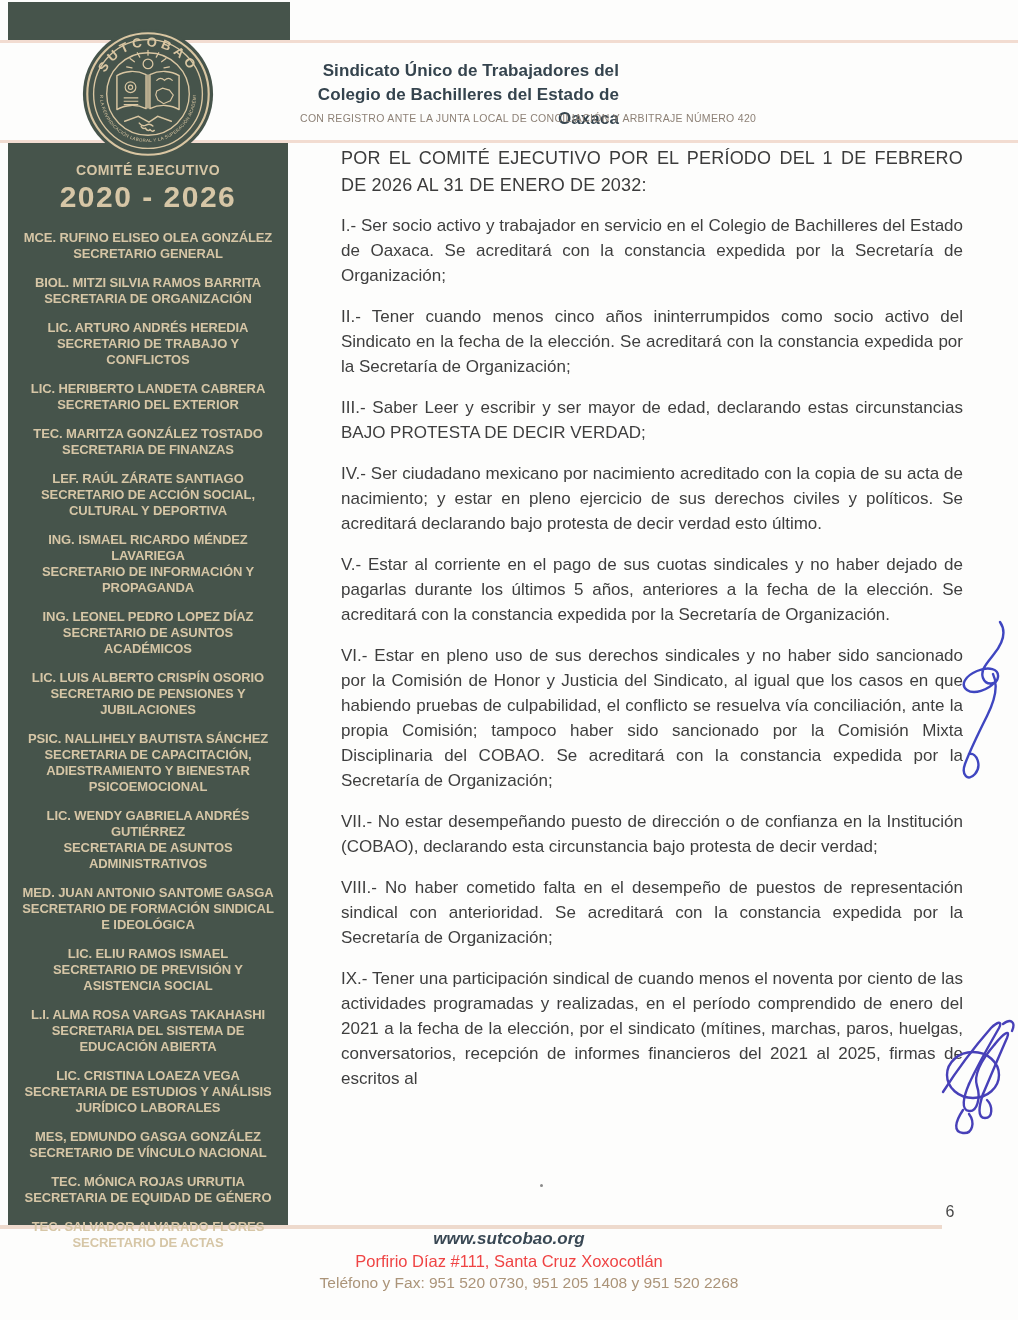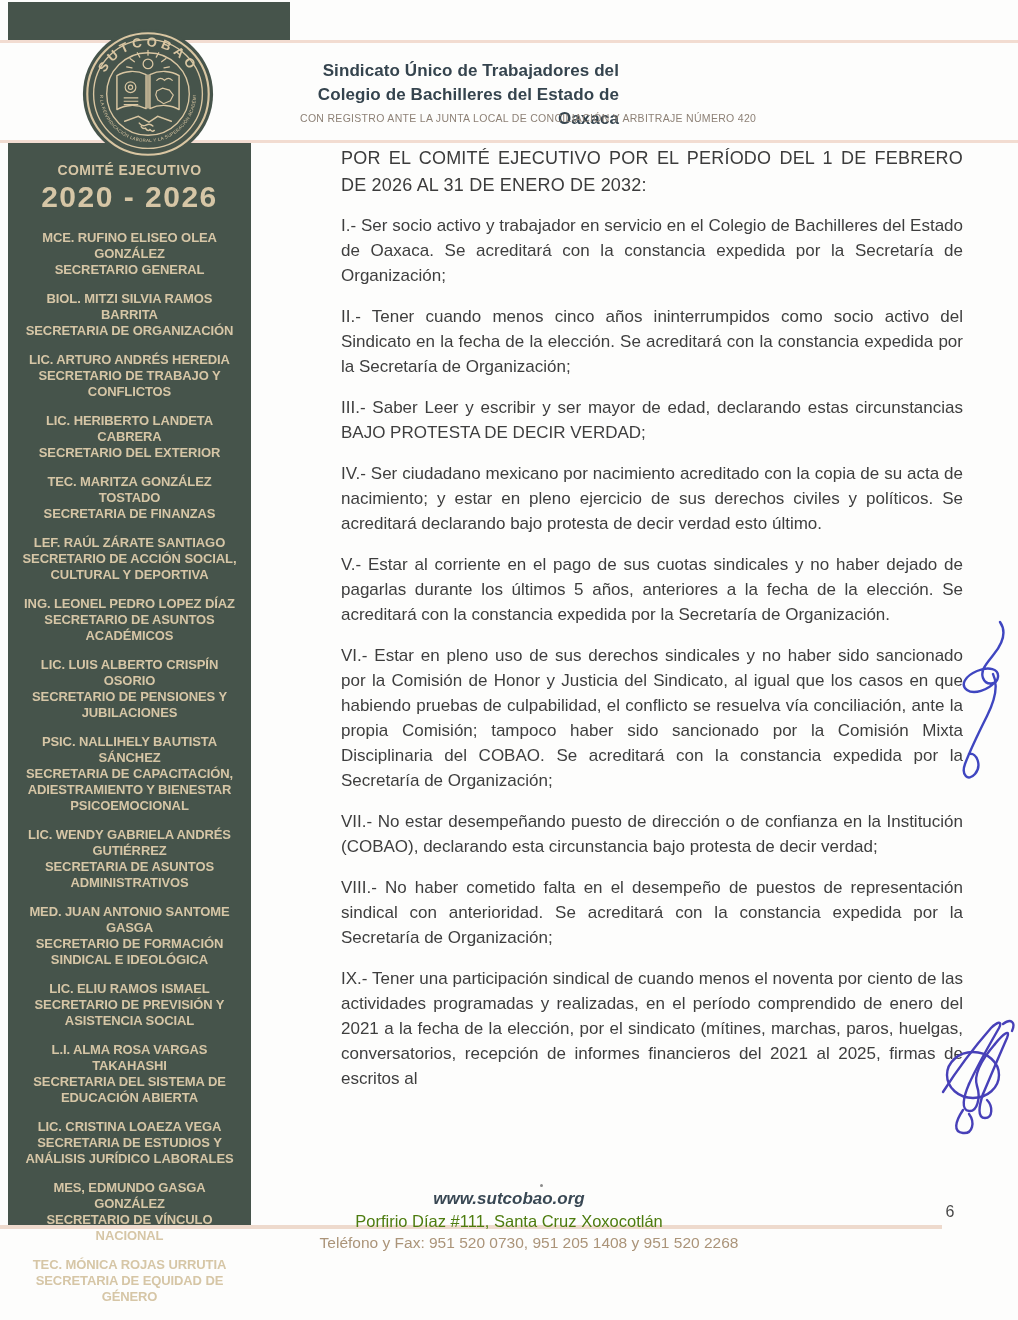--- a/index.html
+++ b/index.html
@@ -9,21 +9,21 @@
     font-family:"Liberation Sans",sans-serif;
   }
   
   .rule{position:absolute;background:#f2dcd1;}
   .rule-top{left:0;top:40px;width:1018px;height:3px;}
   .rule-mid{left:0;top:140px;width:1018px;height:3px;}
   .rule-bottom{left:0;top:1225px;width:942px;height:4px;background:#eedacd;}
   
   .top-bar{position:absolute;left:8px;top:2px;width:282px;height:38px;background:#46544b;}
   .sidebar{
-    position:absolute;left:8px;top:143px;width:243px;height:1082px;
+    position:absolute;left:8px;top:143px;width:280px;height:1082px;
     background:#46544b;color:#d6c6a6;text-align:center;box-sizing:border-box;
     padding:18px 13px 0 13px;
   }
   .committee-title{font-size:14px;font-weight:bold;letter-spacing:.4px;line-height:18px;}
   .committee-period{font-size:30px;font-weight:bold;letter-spacing:1.5px;line-height:36px;margin-bottom:15px;}
   .member{margin-bottom:13px;font-size:13px;font-weight:bold;line-height:16px;letter-spacing:-0.1px;}
   
   .logo{position:absolute;left:80px;top:26px;width:136px;height:136px;}
   
   .org-title{
@@ -40,23 +40,23 @@
     font-size:18px;font-weight:normal;line-height:27px;text-align:justify;
     color:#3b3b3b;margin:0 0 14px 0;letter-spacing:.2px;
   }
   .para{font-size:17px;line-height:25px;text-align:justify;margin:0 0 16px 0;}
   
   .sig1{position:absolute;left:944px;top:616px;width:74px;height:182px;}
   .sig2{position:absolute;left:933px;top:1014px;width:85px;height:126px;}
   .stray-dot{position:absolute;left:540px;top:1184px;width:3px;height:3px;border-radius:50%;background:#8a8a8a;}
   
   .page-number{position:absolute;left:930px;top:1203px;width:40px;text-align:center;font-size:16px;color:#4a4a4a;}
-  .footer{position:absolute;left:0;top:1188px;width:1018px;text-align:center;}
+  .footer{position:absolute;left:0;top:1228px;width:1018px;text-align:center;}
   .footer-site{font-size:17px;font-weight:bold;font-style:italic;color:#394854;line-height:22px;}
-  .footer-address{font-size:16.5px;color:#4d7c0f;line-height:22px;}
+  .footer-address{font-size:16.5px;color:#ef4444;line-height:22px;}
   .footer-phone{font-size:15.5px;color:#ab9479;line-height:22px;padding-left:40px;}
 </style>
 </head>
 <body>
 
 <div class="page">
 
   <div class="rule rule-top"></div>
   <div class="rule rule-mid"></div>
   <div class="rule rule-bottom"></div>
@@ -91,20 +91,24 @@
         <div class="member">
           <div>TEC. MARITZA GONZÁLEZ TOSTADO</div>
           <div>SECRETARIA DE FINANZAS</div>
         </div>
 
         <div class="member">
           <div>LEF. RAÚL ZÁRATE SANTIAGO</div>
           <div>SECRETARIO DE ACCIÓN SOCIAL, CULTURAL Y DEPORTIVA</div>
         </div>
 
+        <div class="member">
+          <div>ING. ISMAEL RICARDO MÉNDEZ LAVARIEGA</div>
+          <div>SECRETARIO DE INFORMACIÓN Y PROPAGANDA</div>
+        </div>
 
         <div class="member">
           <div>ING. LEONEL PEDRO LOPEZ DÍAZ</div>
           <div>SECRETARIO DE ASUNTOS ACADÉMICOS</div>
         </div>
 
         <div class="member">
           <div>LIC. LUIS ALBERTO CRISPÍN OSORIO</div>
           <div>SECRETARIO DE PENSIONES Y JUBILACIONES</div>
         </div>

